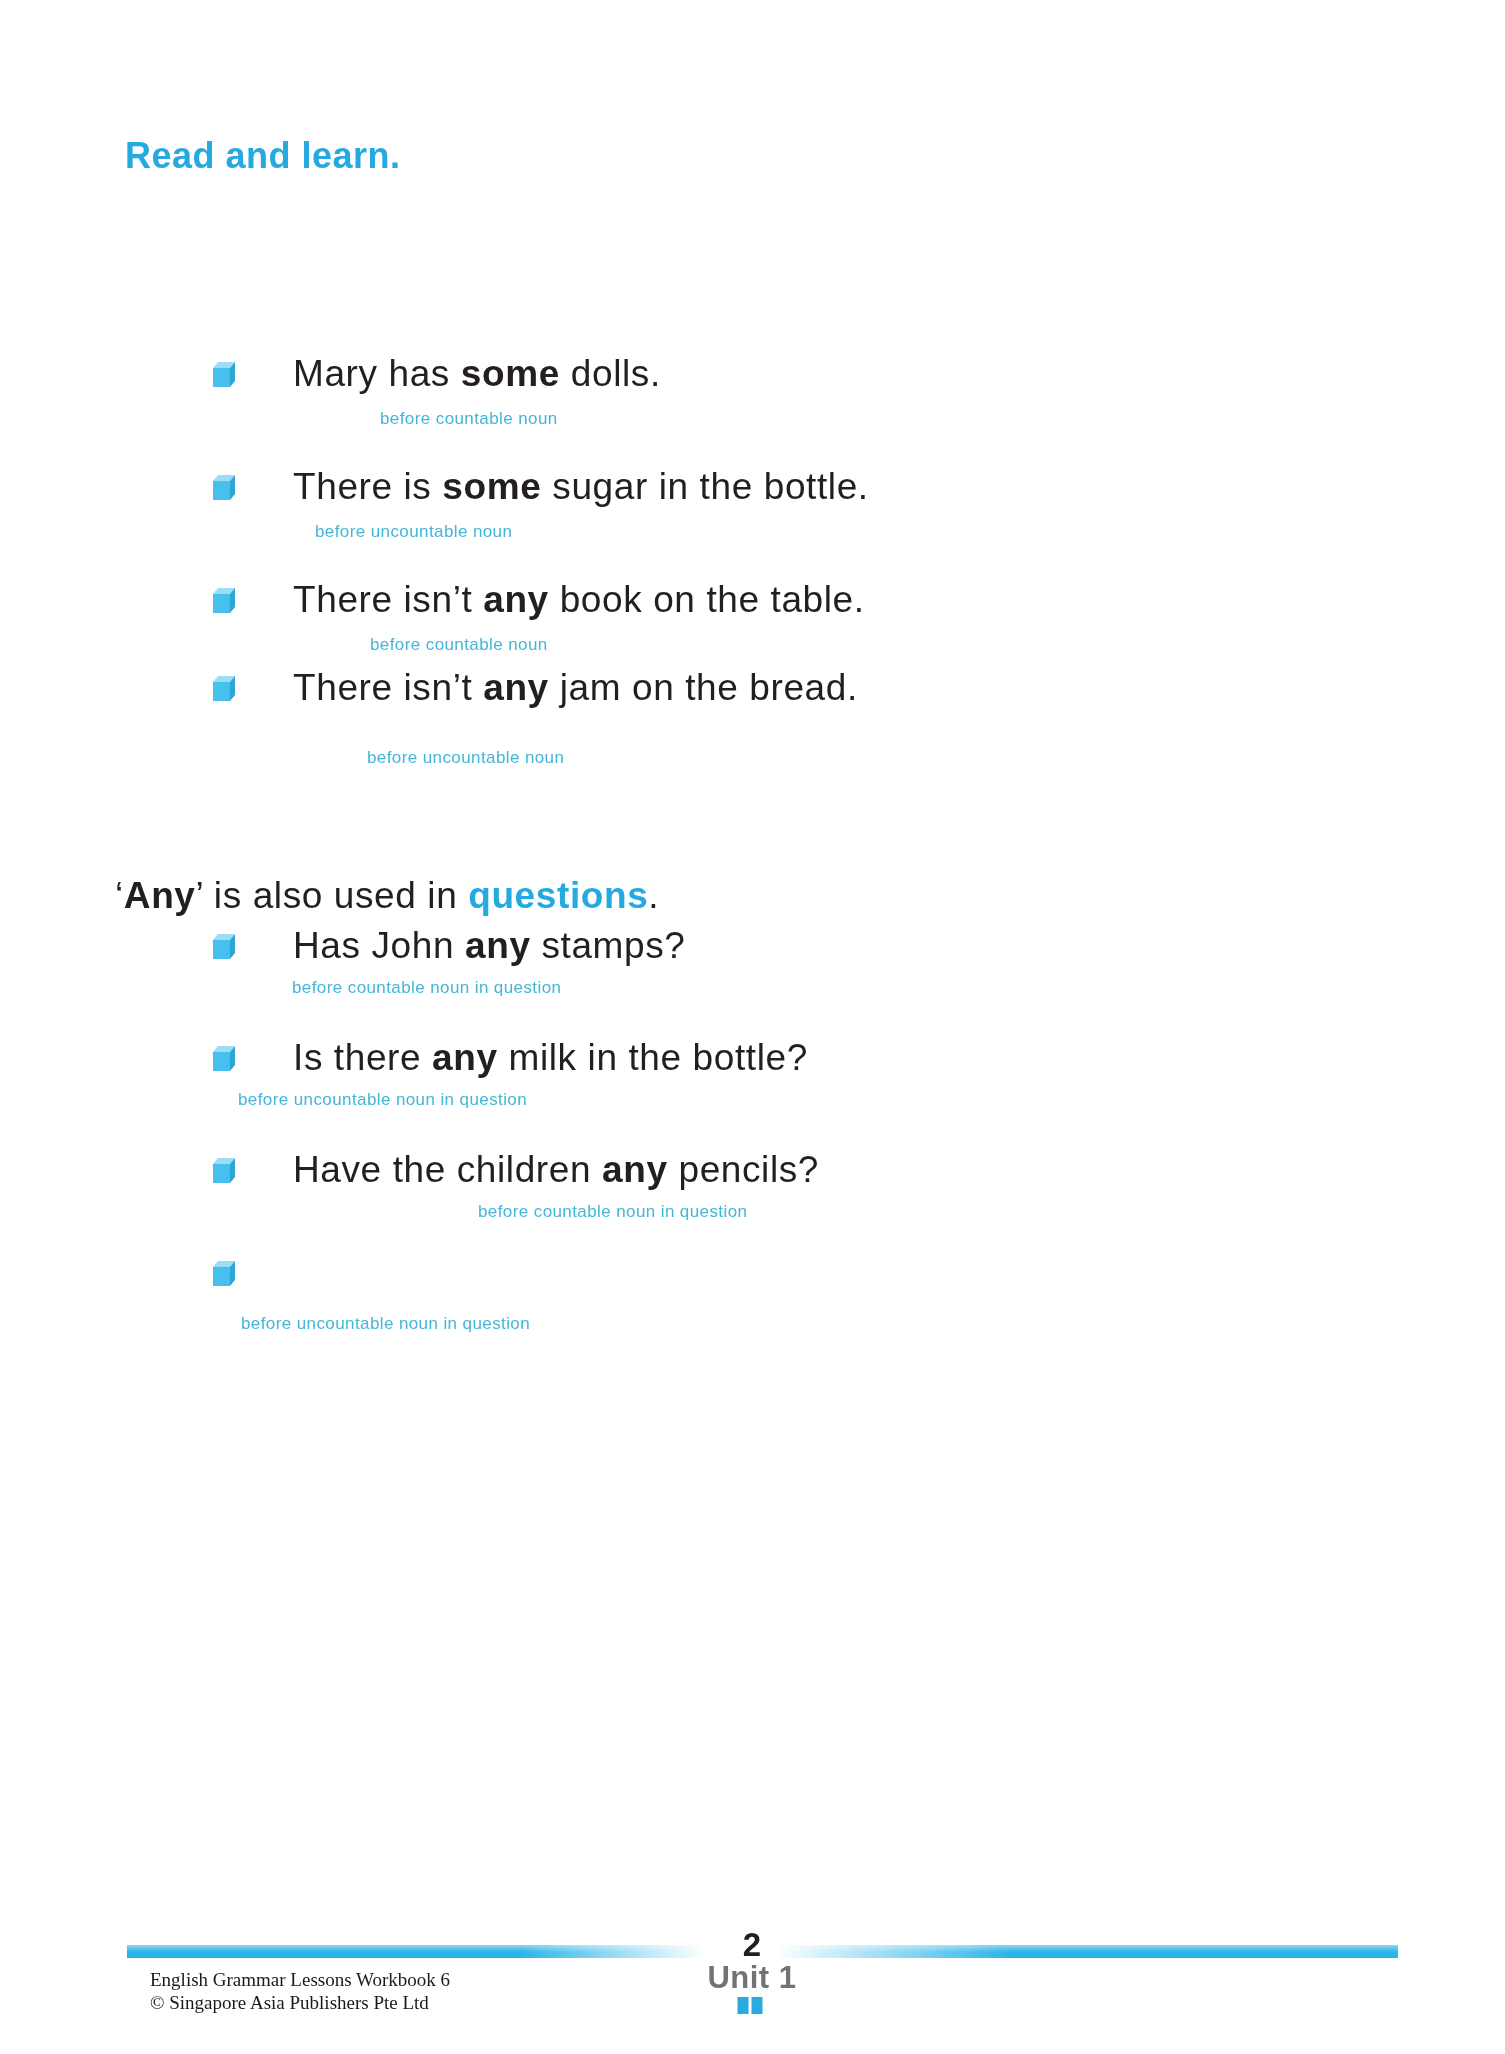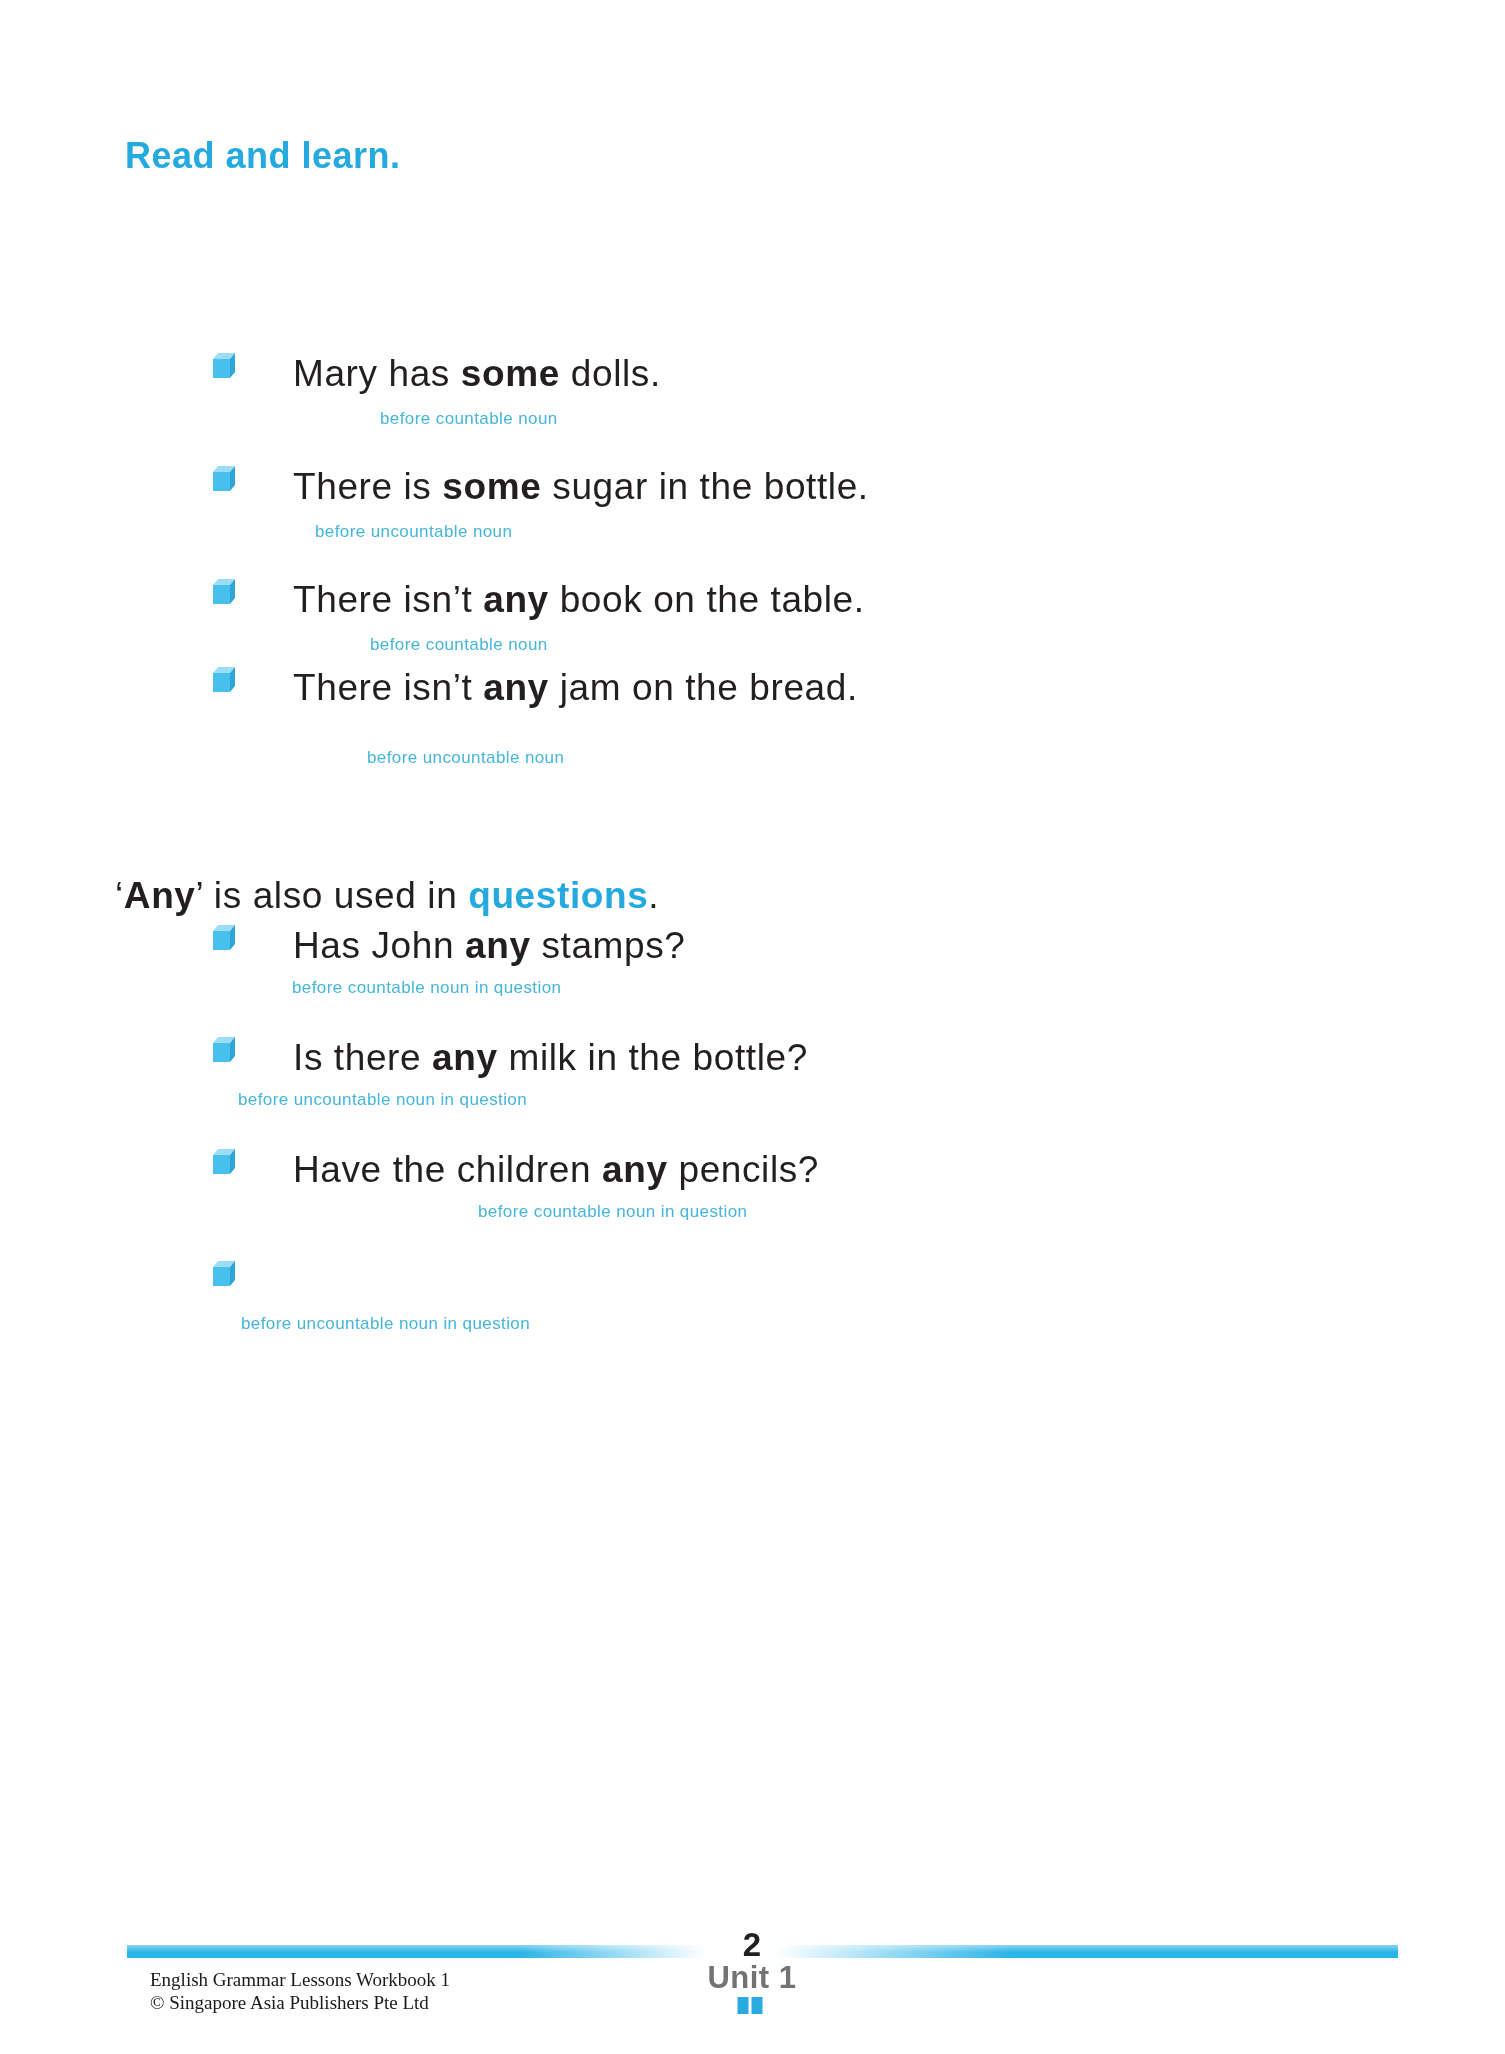--- a/index.html
+++ b/index.html
@@ -27,21 +27,21 @@
     position:absolute;left:115px;top:837px;
     font-size:37px;line-height:44px;letter-spacing:.6px;
   }
   
   .seg-plain{color:#231f20;font-weight:400;}
   .seg-bold{color:#231f20;font-weight:bold;}
   .seg-cyan{color:#24aadf;font-weight:bold;}
   
   .ex{
     position:absolute;left:210px;
-    display:flex;align-items:flex-start;
+    display:flex;align-items:center;
     font-size:37px;line-height:44px;letter-spacing:.6px;
   }
   .cube{flex:0 0 auto;width:25px;height:27px;margin-right:58px;display:block;}
   .sentence{white-space:nowrap;}
   .s1{top:352px;} .s2{top:465px;} .s3{top:578px;} .s4{top:666px;}
   .s5{top:924px;} .s6{top:1036px;} .s7{top:1148px;} .s8{top:1260px;}
   
   .note{
     position:absolute;
     font-size:17px;line-height:32px;letter-spacing:.4px;
@@ -177,17 +177,17 @@
   <div class="bar bar-right"></div>
 
   <div class="page-num">2</div>
   <div class="unit">Unit 1</div>
   <div class="unit-marks">
     <span></span>
     <span></span>
   </div>
 
   <div class="imprint">
-    <div>English Grammar Lessons Workbook 1</div>
+    <div>English Grammar Lessons Workbook 6</div>
     <div>© Singapore Asia Publishers Pte Ltd</div>
   </div>
 
 </div>
 
 </body></html>

